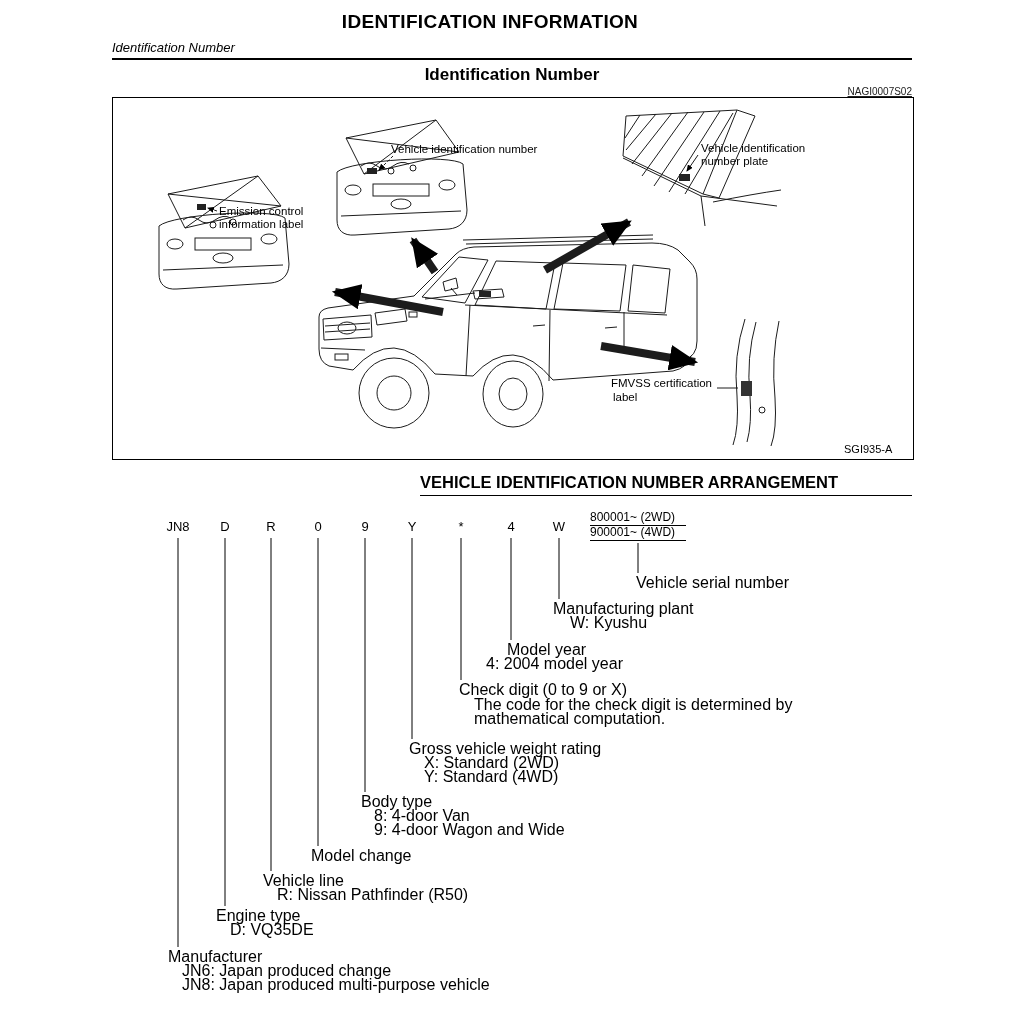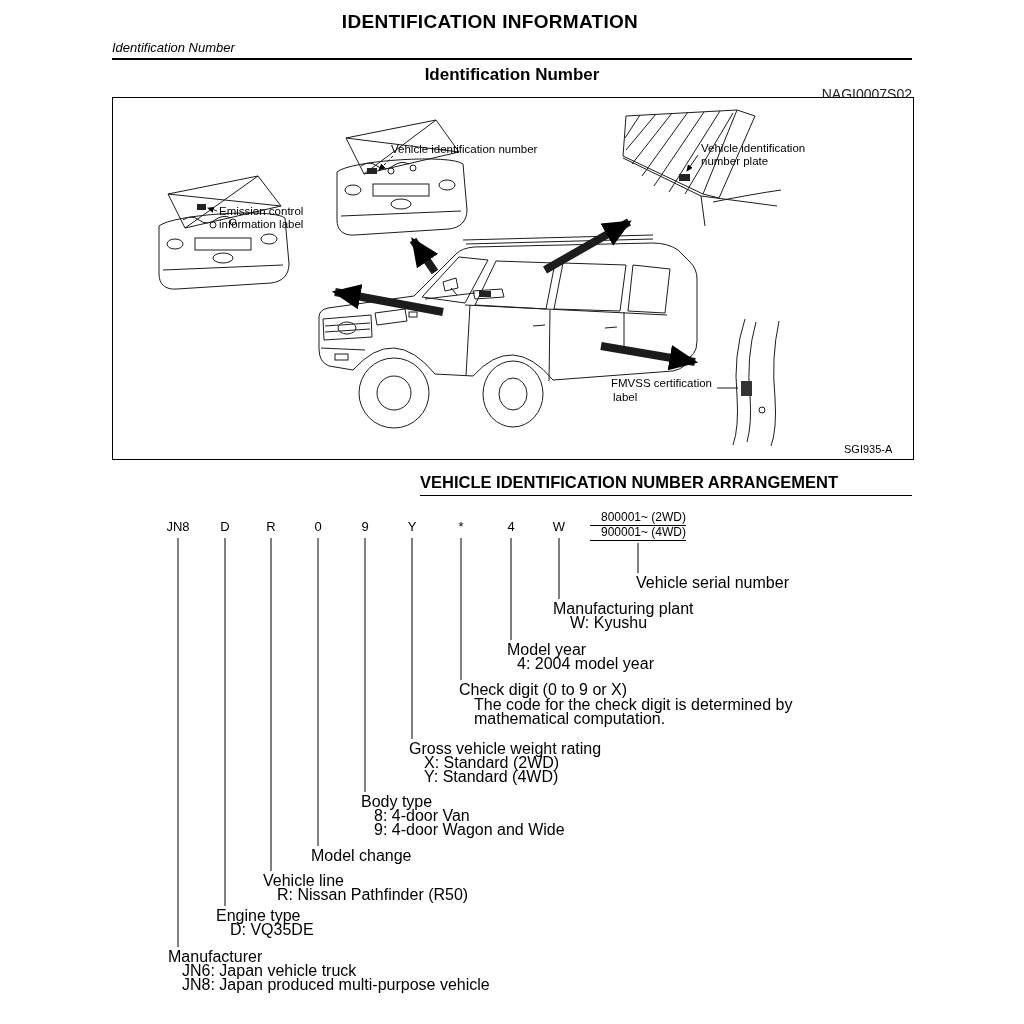--- a/index.html
+++ b/index.html
@@ -3,27 +3,27 @@
 <meta charset="utf-8">
 <style>
   html, body { margin:0; padding:0; background:#ffffff; overflow:hidden; }
   body { width:1024px; height:1024px; font-family:"Liberation Sans", sans-serif; color:#000; }
   .page { position:relative; width:1024px; height:1024px; background:#fff; }
   .abs { position:absolute; }
   .h1 { width:980px; top:11px; left:0; text-align:center; font-size:19px; font-weight:bold; letter-spacing:.3px; }
   .runhead { left:112px; top:40px; font-size:13px; font-style:italic; }
   .rule-top { left:112px; top:58px; width:800px; height:2px; background:#000; }
   .h2 { width:1024px; top:65px; left:0; text-align:center; font-size:17px; font-weight:bold; }
-  .code { font-size:14px; color:#222; white-space:nowrap;text-decoration:underline; }
+  .code { font-size:10px; color:#222; white-space:nowrap;text-decoration:underline; }
   .code-right1 { left:112px; width:800px; text-align:right; top:86px; }
   .figbox { left:112px; top:97px; width:800px; height:361px; border:1px solid #000; background:#fff; }
   .h3 { left:420px; top:473px; width:492px; font-size:16.5px; font-weight:bold; border-bottom:1px solid #000; padding-bottom:3px; white-space:nowrap; }
   .code-right2 { left:112px; width:793px; text-align:right; top:497px; }
   .vin-char { position:absolute; top:519px; width:40px; text-align:center; font-size:13px; white-space:nowrap; }
-  .serial { position:absolute; left:590px; width:96px; font-size:12px; line-height:13px; border-bottom:1px solid #000; padding-bottom:1px; white-space:nowrap;text-align:right; }
+  .serial { position:absolute; left:590px; width:96px; font-size:12px; line-height:13px; border-bottom:1px solid #000; padding-bottom:1px; white-space:nowrap; }
   .lbl { position:absolute; font-size:16px; line-height:13px; white-space:nowrap; }
   .footer-code { right:129px; top:1026px; font-size:14px; }
   .figsvg path, .figsvg line, .figsvg polygon, .figsvg rect, .figsvg circle, .figsvg ellipse { fill:none; stroke:#1c1c1c; stroke-width:1; }
   .figsvg text { font-family:"Liberation Sans", sans-serif; font-size:11.5px; fill:#000; stroke:none; }
   .overlay { left:0; top:0; width:1024px; height:1024px; pointer-events:none; }
   .overlay line { stroke:#000; stroke-width:1; }
 </style>
 </head>
 <body>
 
@@ -191,21 +191,21 @@
     <line x1="225" y1="538" x2="225" y2="906"></line>
     <line x1="178" y1="538" x2="178" y2="947"></line>
   </svg>
 
   <div class="lbl" style="left:636px; top:576px">Vehicle serial number</div>
 
   <div class="lbl" style="left:553px; top:602px">Manufacturing plant</div>
   <div class="lbl" style="left:570px; top:616px">W: Kyushu</div>
 
   <div class="lbl" style="left:507px; top:643px">Model year</div>
-  <div class="lbl" style="left:517px; top:657px">4: 2004 model year</div>
+  <div class="lbl" style="left:486px; top:657px">4: 2004 model year</div>
 
   <div class="lbl" style="left:459px; top:683px">Check digit (0 to 9 or X)</div>
   <div class="lbl" style="left:474px; top:698px">The code for the check digit is determined by</div>
   <div class="lbl" style="left:474px; top:712px">mathematical computation.</div>
 
   <div class="lbl" style="left:409px; top:742px">Gross vehicle weight rating</div>
   <div class="lbl" style="left:424px; top:756px">X: Standard (2WD)</div>
   <div class="lbl" style="left:424px; top:770px">Y: Standard (4WD)</div>
 
   <div class="lbl" style="left:361px; top:795px">Body type</div>
@@ -214,18 +214,18 @@
 
   <div class="lbl" style="left:311px; top:849px">Model change</div>
 
   <div class="lbl" style="left:263px; top:874px">Vehicle line</div>
   <div class="lbl" style="left:277px; top:888px">R: Nissan Pathfinder (R50)</div>
 
   <div class="lbl" style="left:216px; top:909px">Engine type</div>
   <div class="lbl" style="left:230px; top:923px">D: VQ35DE</div>
 
   <div class="lbl" style="left:168px; top:950px">Manufacturer</div>
-  <div class="lbl" style="left:182px; top:964px">JN6: Japan vehicle truck</div>
+  <div class="lbl" style="left:182px; top:964px">JN6: Japan produced change</div>
   <div class="lbl" style="left:182px; top:978px">JN8: Japan produced multi-purpose vehicle</div>
 
   <div class="abs footer-code">PAIA0158E</div>
 
 </div>
 
 </body></html>

